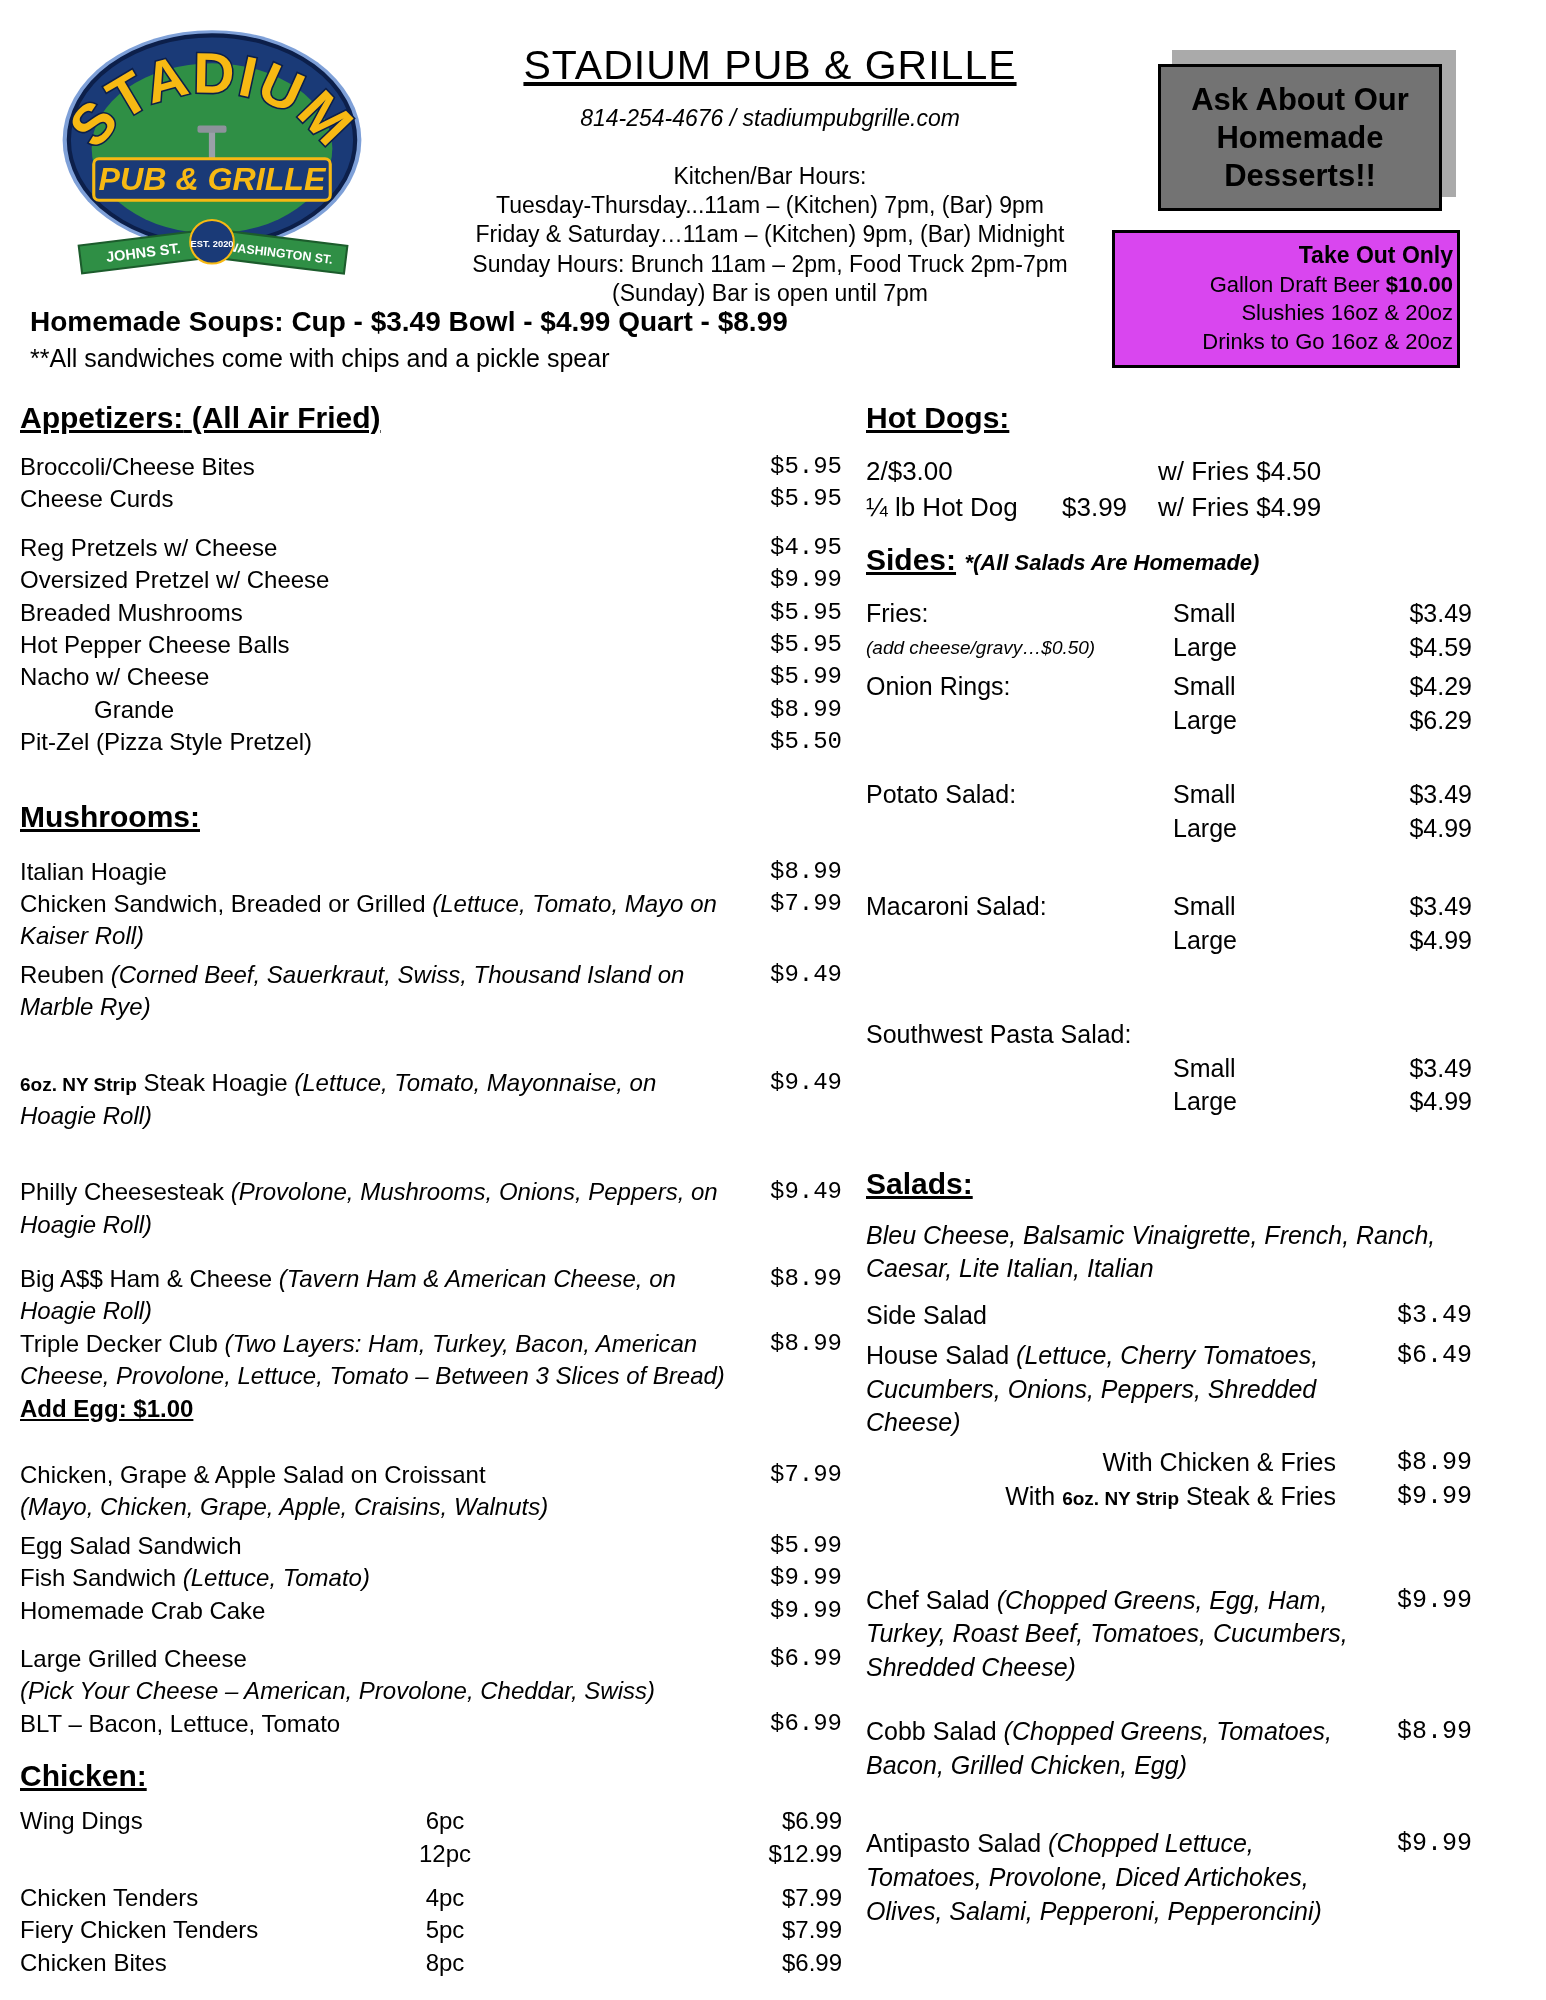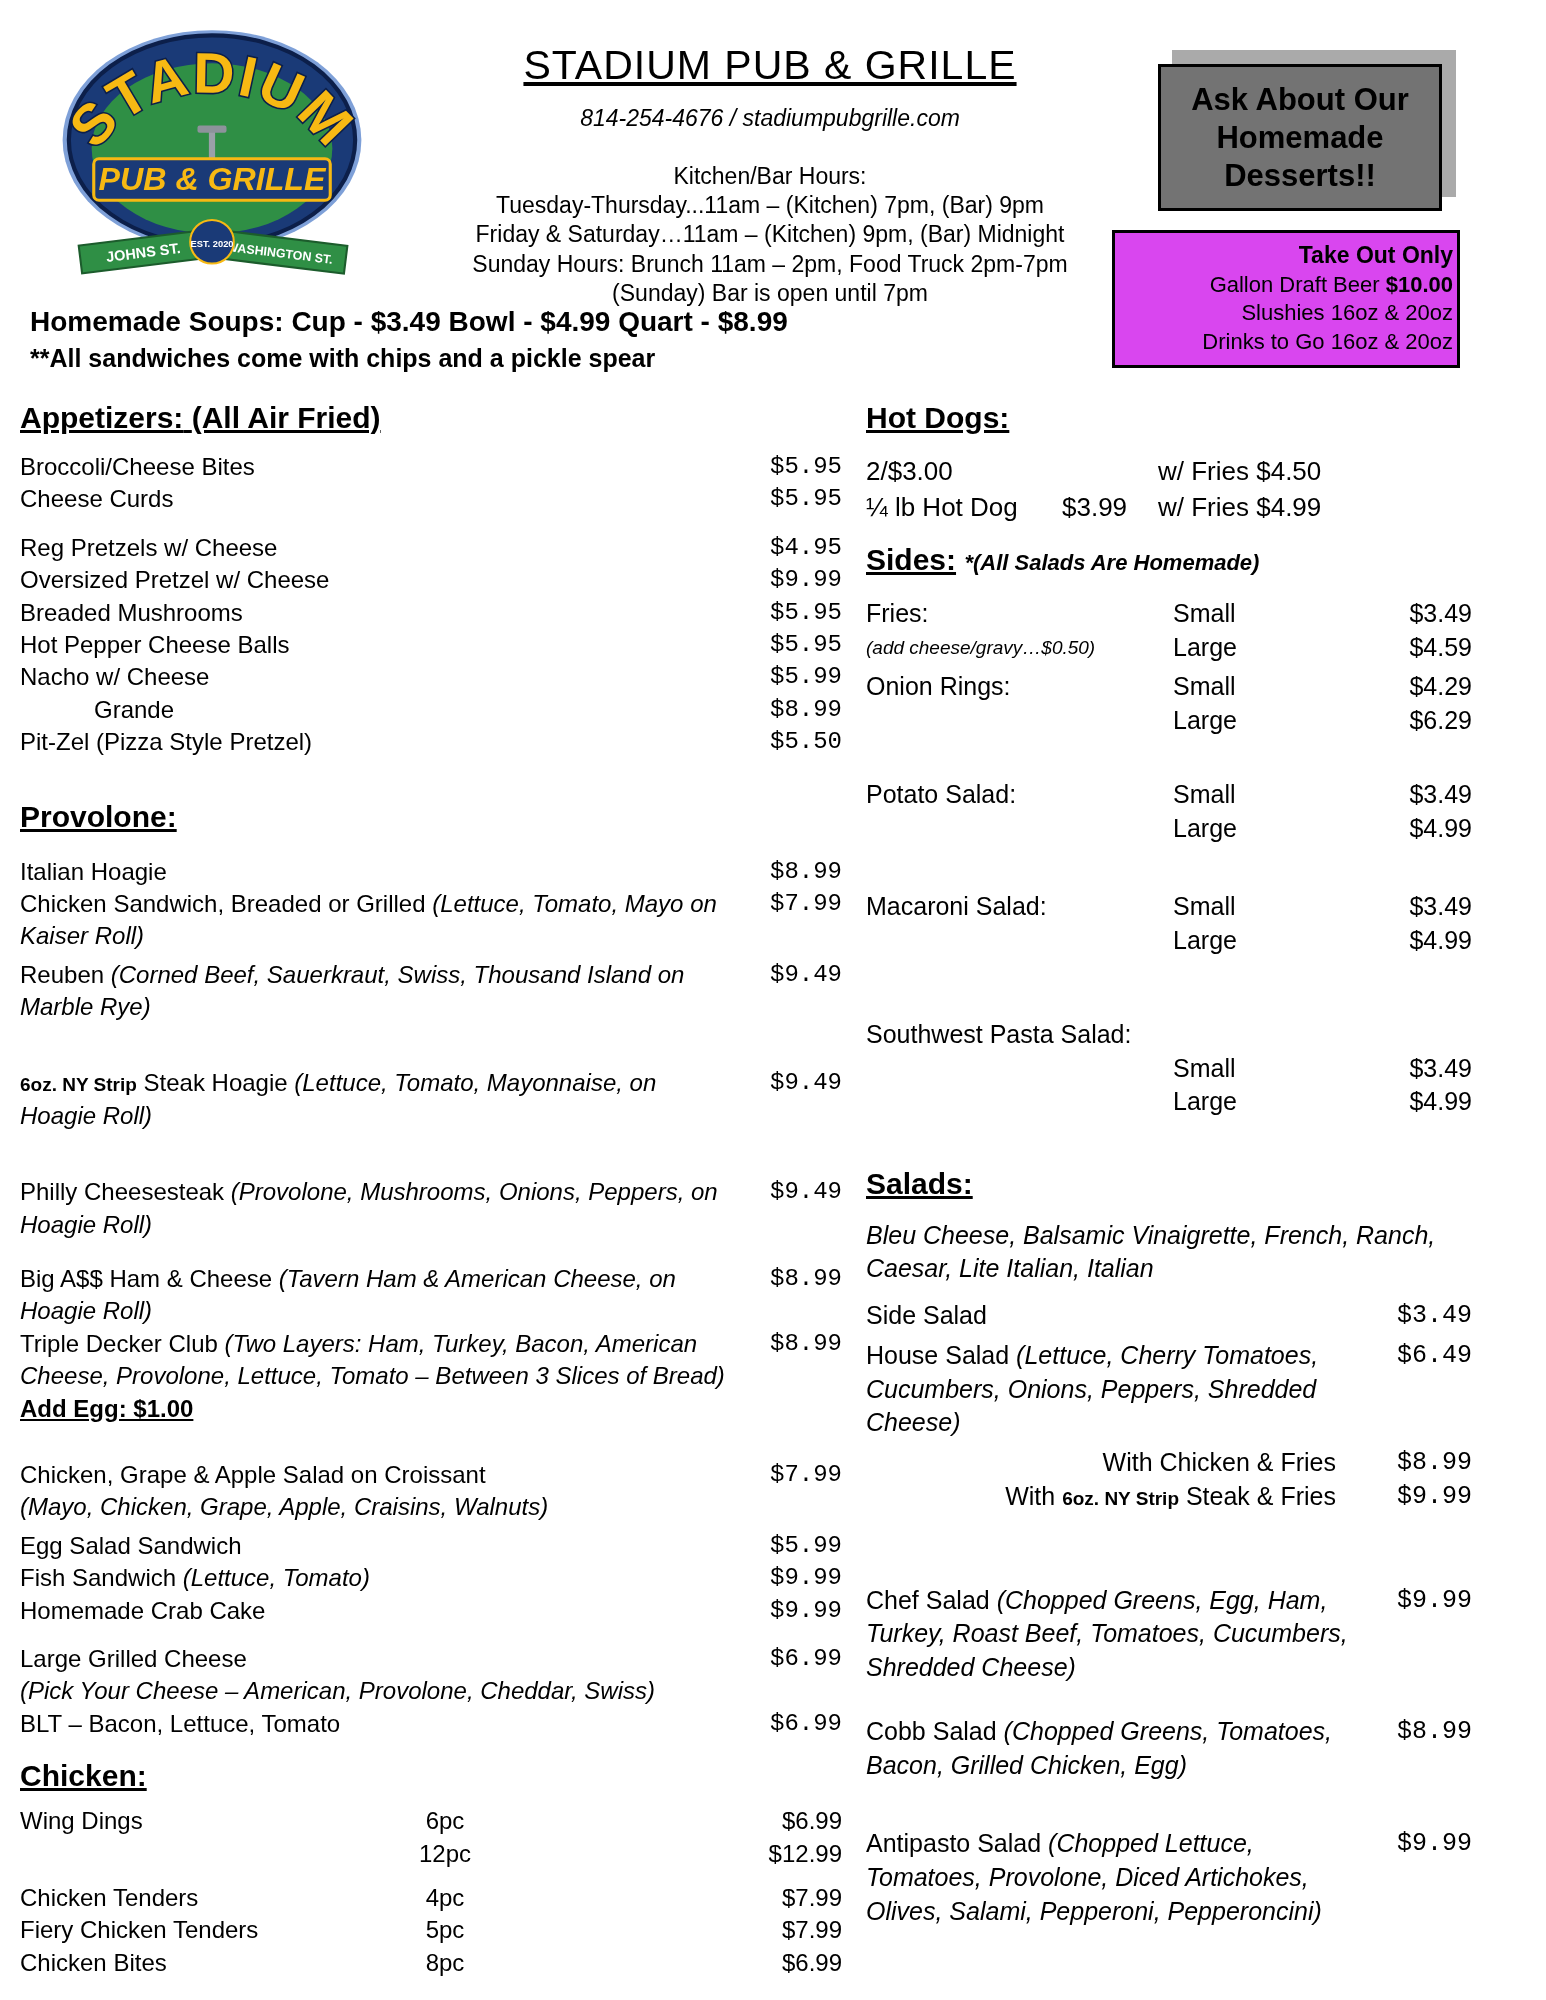--- a/index.html
+++ b/index.html
@@ -13,21 +13,21 @@
   .title{font-size:41px;font-weight:normal;text-decoration:underline;letter-spacing:1px;}
   .contact{font-style:italic;font-size:23px;margin-top:16px;}
   .hours{margin-top:30px;font-size:23px;line-height:1.27;}
   .desserts-box{position:absolute;left:1158px;top:64px;width:266px;border:3px solid #000;
         background:#737373;box-shadow:14px -14px 0 #aaaaaa;font-size:31px;font-weight:bold;
         text-align:center;line-height:1.22;padding:14px 6px;}
   .takeout-box{position:absolute;left:1112px;top:230px;width:334px;border:3px solid #000;
         background:#d946ef;text-align:right;font-size:22px;line-height:1.3;padding:8px 4px;}
   .takeout-title{font-weight:bold;font-size:23px;}
   .soups{position:absolute;left:30px;top:306px;font-size:28px;font-weight:bold;}
-  .note{position:absolute;left:30px;top:344px;font-size:25px;font-weight:bold;}
+  .note{position:absolute;left:30px;top:344px;font-size:25px;font-weight:normal;}
 
   
   .col-left{position:absolute;left:20px;top:398px;width:822px;}
   .col-right{position:absolute;left:866px;top:398px;width:606px;}
 
   .sec-h{font-size:30px;font-weight:bold;line-height:1.3;}
   .u{text-decoration:underline;}
 
   .mrow{display:flex;align-items:flex-start;font-size:24px;line-height:1.35;}
   .col-right .mrow{font-size:25px;}
@@ -157,21 +157,21 @@
       </div>
     <div class="mrow">
         <div class="mname ind">Grande</div>
         <div class="mprice">$8.99</div>
       </div>
     <div class="mrow">
         <div class="mname">Pit-Zel (Pizza Style Pretzel)</div>
         <div class="mprice">$5.50</div>
       </div>
 
-    <div class="sec-h g38"><span class="u">Provolone:</span></div>
+    <div class="sec-h g38"><span class="u">Mushrooms:</span></div>
 
     <div class="mrow g20">
         <div class="mname">Italian Hoagie</div>
         <div class="mprice">$8.99</div>
       </div>
     <div class="mrow">
         <div class="mname"><span>Chicken Sandwich, Breaded or Grilled</span> <span class="desc">(Lettuce, Tomato, Mayo on Kaiser Roll)</span></div>
         <div class="mprice">$7.99</div>
       </div>
     <div class="mrow g6">

